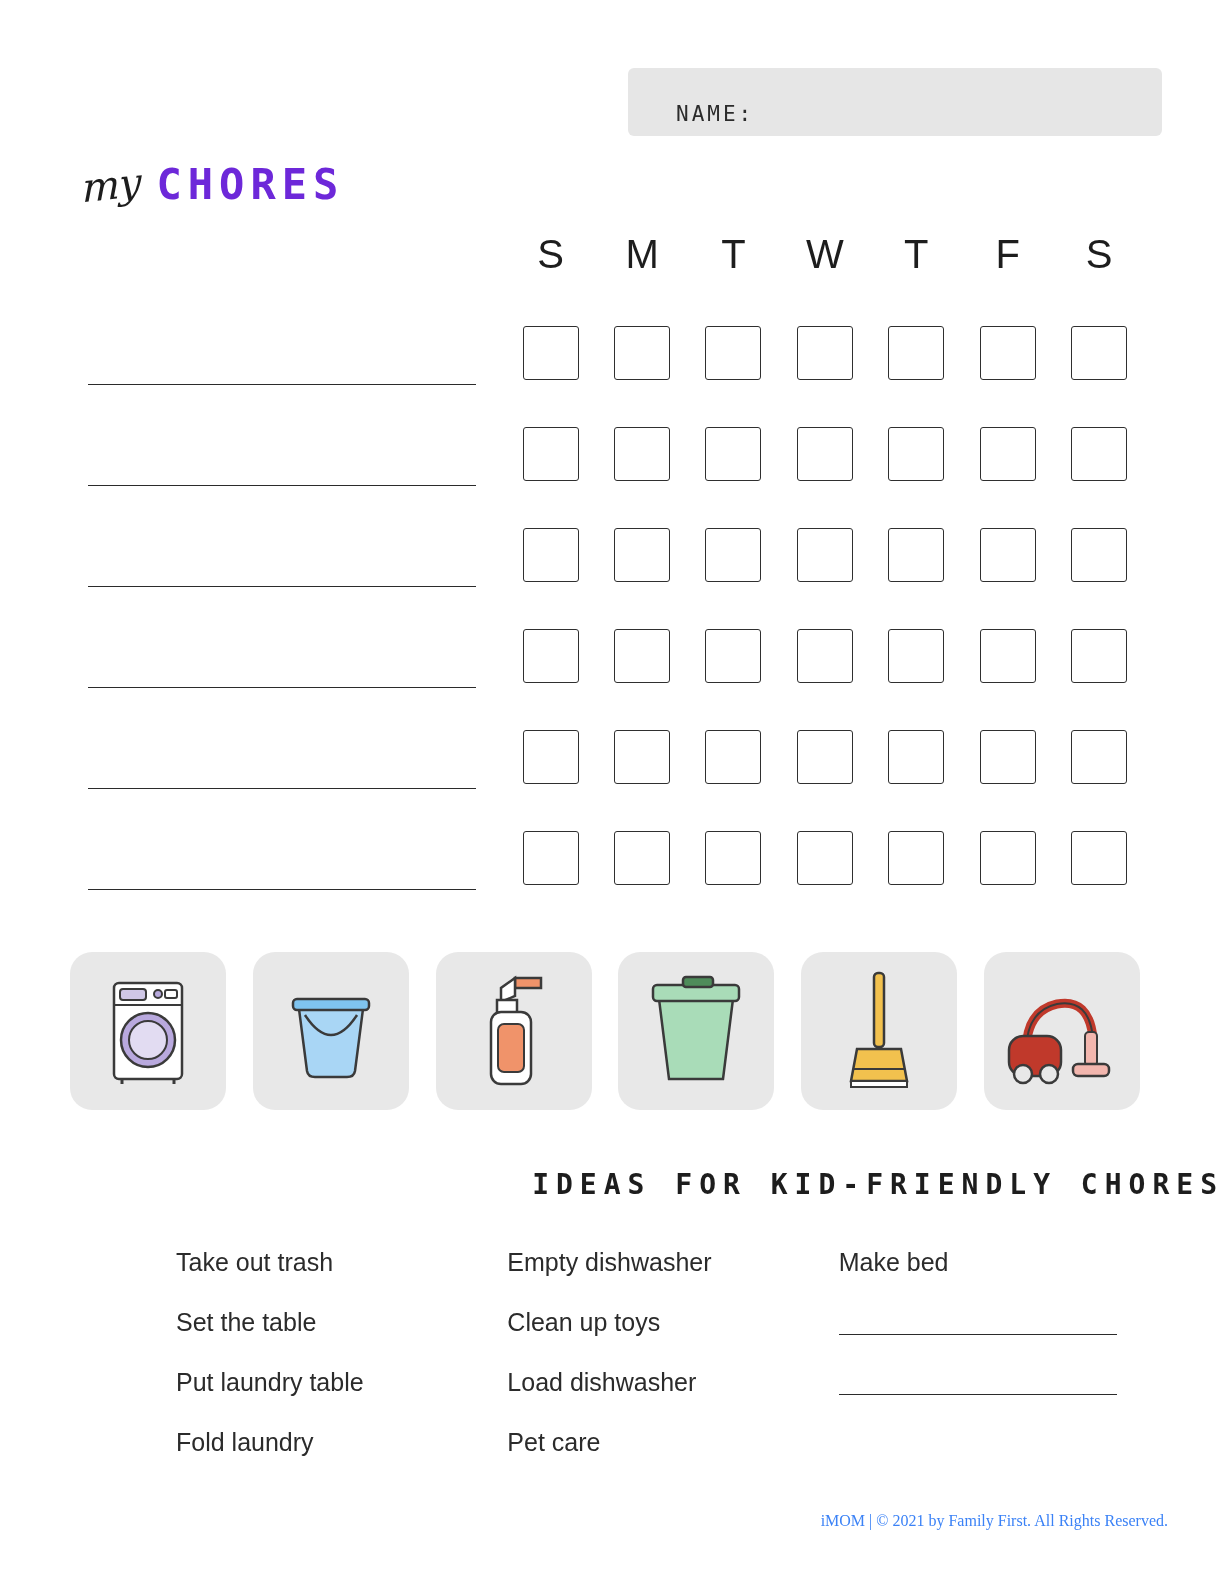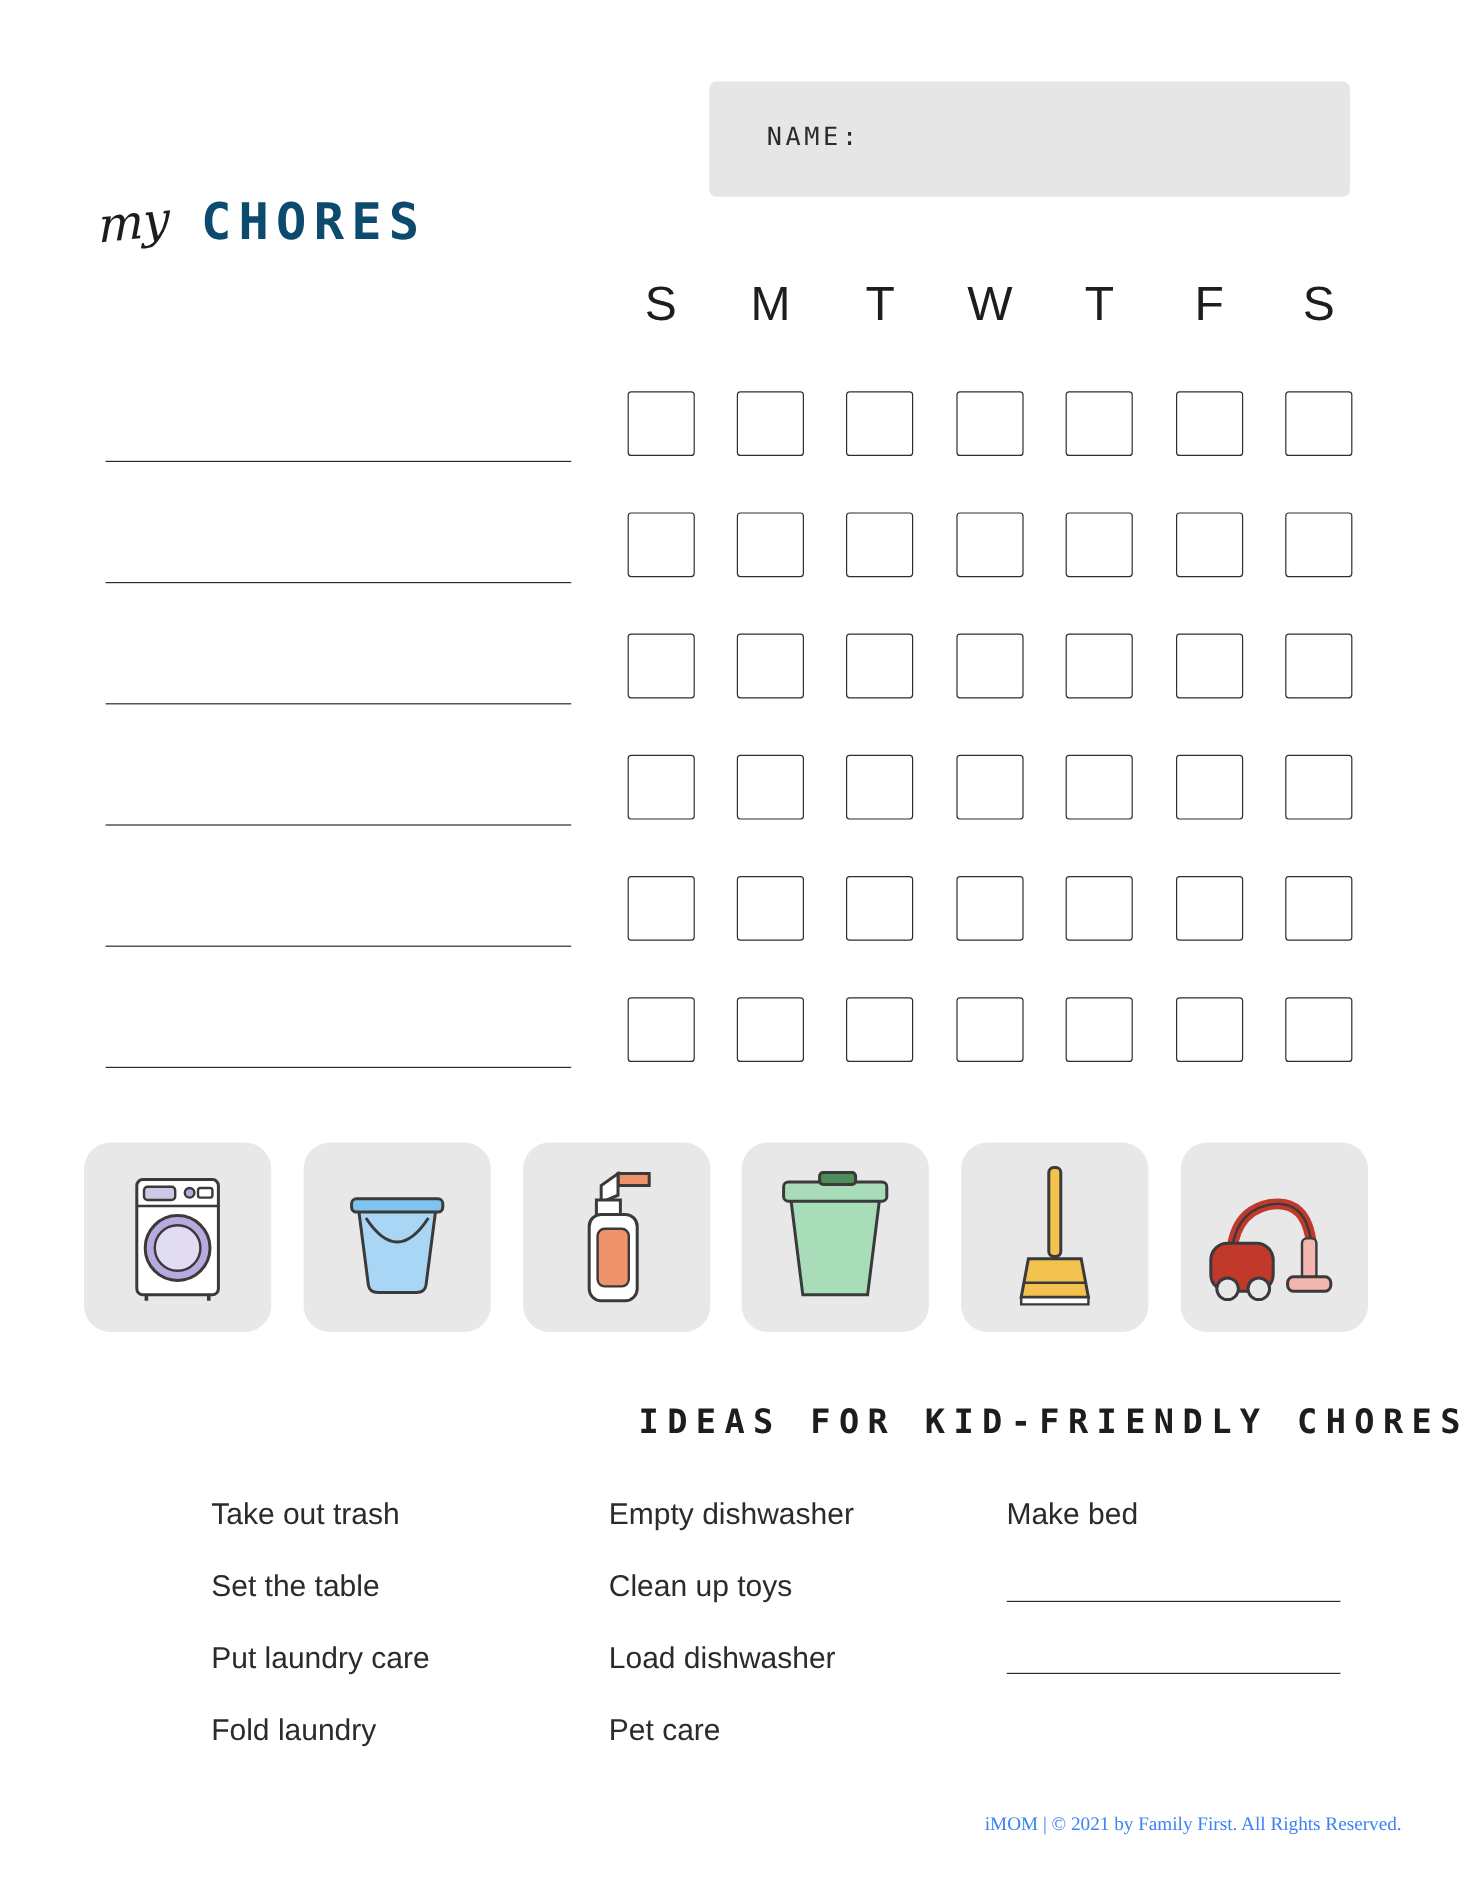--- a/index.html
+++ b/index.html
@@ -12,24 +12,24 @@
     height: 1584px;
     position: relative;
     font-family: "Liberation Sans", sans-serif;
     color: #231f20;
     overflow: hidden;
   }
 
   
   .name-box {
     position: absolute;
-    left: 591px;
+    left: 628px;
     top: 68px;
     width: 534px;
-    height: 96px;
+    height: 68px;
     background: #e6e6e6;
     border-radius: 6px;
   }
   .name-label {
     position: absolute;
     left: 48px;
     top: 34px;
     font-family: "DejaVu Sans Mono", monospace;
     font-size: 21px;
     letter-spacing: 3px;
@@ -46,26 +46,26 @@
   }
   .title-my {
     font-family: "DejaVu Serif", serif;
     font-style: italic;
     font-size: 40px;
     transform: rotate(-6deg) skewX(-6deg);
     letter-spacing: -1px;
     color: #1d1d1d;
   }
   .title-chores {
-    margin-left: 27px;
+    margin-left: 16px;
     font-family: "DejaVu Sans Mono", monospace;
     font-size: 42px;
     font-weight: 700;
     letter-spacing: 6px;
-    color: #0c4a6e;
+    color: #6d28d9;
   }
 
   
   .days-row {
     position: absolute;
     left: 505px;
     top: 232px;
     width: 640px;
     display: flex;
   }
@@ -453,21 +453,21 @@
 
 </div>
 
 <div class="ideas-heading">IDEAS FOR KID-FRIENDLY CHORES</div>
 
 <div class="ideas-cols">
 
   <div class="ideas-col">
     <div class="idea-item">Take out trash</div>
     <div class="idea-item">Set the table</div>
-    <div class="idea-item">Put laundry care</div>
+    <div class="idea-item">Put laundry table</div>
     <div class="idea-item">Fold laundry</div>
   </div>
 
   <div class="ideas-col">
     <div class="idea-item">Empty dishwasher</div>
     <div class="idea-item">Clean up toys</div>
     <div class="idea-item">Load dishwasher</div>
     <div class="idea-item">Pet care</div>
   </div>
 

